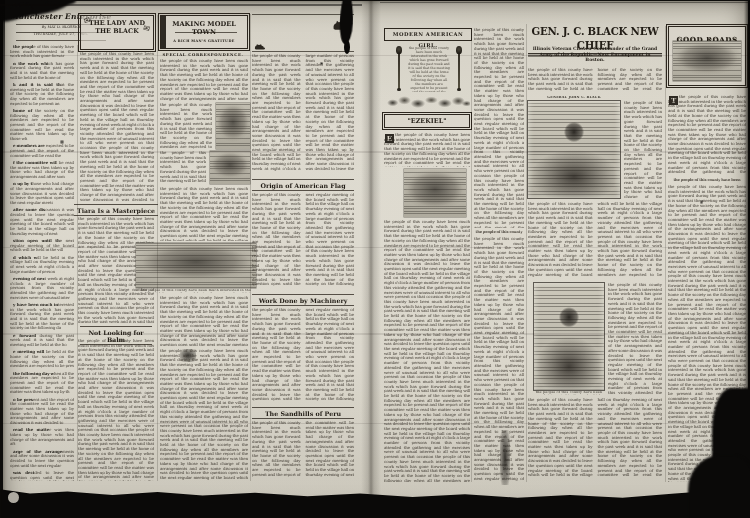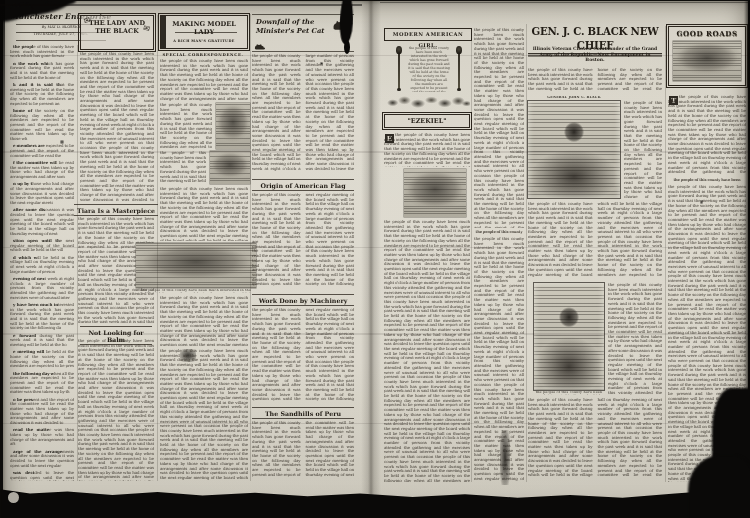--- a/index.html
+++ b/index.html
@@ -114,39 +114,38 @@
   <div class="col" style="left:80px;top:52px;width:74px;height:150px;">the people of this county have been much interested in the work which has gone forward during the past week and it is said that the meeting will be held at the home of the society on the following day when all the members are expected to be present and the report of the committee will be read the matter was then taken up by those who had charge of the arrangements and after some discussion it was decided to leave the question open until the next regular meeting of the board which will be held in the village hall on thursday evening of next week at eight o'clock a large number of persons from this vicinity attended the gathering and the exercises were of unusual interest to all who were present on that occasion the people of this county have been much interested in the work which has gone forward during the past week and it is said that the meeting will be held at the home of the society on the following day when all the members are expected to be present and the report of the committee will be read the matter was then taken up by those who had charge of the arrangements and after some discussion it was decided to leave the question open until the next regular meeting of the board which will be held in the village hall on thursday evening of next week at eight o'clock a large number of persons from this vicinity attended the gathering and the exercises were of unusual interest to all who were present on that occasion the people of this county have been much interested in the work which has gone forward during the past week and it is said that the meeting will be held at the home of the society on the following day when all the members are expected to be present and the report of the committee will be read the matter was then taken up by those who had charge of the arrangements and after some discussion it was decided to leave the question open until the next regular meeting of the board which will be held in the village hall on thursday evening of next week at eight o'clock a large number of persons from this vicinity attended the gathering and the exercises were of unusual interest to all who were present on that occasion the people of this county have been much interested in the work which has gone forward during the past week and it is said that the meeting will be held at the home of the society on the following day when all the members are expected to be present and the report of the committee will be read the matter was then taken up by those who had charge of the arrangements and after some discussion it was decided to leave the question open until the next regular meeting of the board which will be held in the village hall on thursday evening of next week at eight o'clock a large number of persons from this vicinity attended the gathering and the exercises were of unusual interest to all who were present on that occasion</div>
 
   <div class="hl hl-rule" style="left:74px;top:204px;width:84px;font-size:6.2px;">Tiara Is a Masterpiece</div>
   <div class="col" style="left:78px;top:217px;width:76px;height:106px;">the people of this county have been much interested in the work which has gone forward during the past week and it is said that the meeting will be held at the home of the society on the following day when all the members are expected to be present and the report of the committee will be read the matter was then taken up by those who had charge of the arrangements and after some discussion it was decided to leave the question open until the next regular meeting of the board which will be held in the village hall on thursday evening of next week at eight o'clock a large number of persons from this vicinity attended the gathering and the exercises were of unusual interest to all who were present on that occasion the people of this county have been much interested in the work which has gone forward during the past week and it is said that the meeting will be held at the home of the society on the following day when all the members are expected to be present and the report of the committee will be read the matter was then taken up by those who had charge of the arrangements and after some discussion it was decided to leave the question open until the next regular meeting of the board which will be held in the village hall on thursday evening of next week at eight o'clock a large number of persons from this vicinity attended the gathering and the exercises were of unusual interest to all who were present on that occasion the people of this county have been much interested in the work which has gone forward during the past week and it is said that the meeting will be held at the home of the society on the following day when all the members are expected to be present and the report of the committee will be read the matter was then taken up by those who had charge of the arrangements and after some discussion it was decided to leave the question open until the next regular meeting of the board which will be held in the village hall on thursday evening of next week at eight o'clock a large number of persons from this vicinity attended the gathering and the exercises were of unusual interest to all who were present on that occasion the people of this county have been much interested in the work which has gone forward during the past week and it is said that the meeting will be held at the home of the society on the following day when all the members are expected to be present and the report of the committee will be read the matter was then taken up by those who had charge of the arrangements and after some discussion it was decided to leave the question open until the next regular meeting of the board which will be held in the village hall on thursday evening of next week at eight o'clock a large number of persons from this vicinity attended the gathering and the exercises were of unusual interest to all who were present on that occasion</div>
 
   <div class="hl hl-rule" style="left:80px;top:326px;width:72px;font-size:6.2px;">Not Looking for Balm</div>
   <div class="col" style="left:78px;top:339px;width:76px;height:142px;">the people of this county have been much interested in the work which has gone forward during the past week and it is said that the meeting will be held at the home of the society on the following day when all the members are expected to be present and the report of the committee will be read the matter was then taken up by those who had charge of the arrangements and after some discussion it was decided to leave the question open until the next regular meeting of the board which will be held in the village hall on thursday evening of next week at eight o'clock a large number of persons from this vicinity attended the gathering and the exercises were of unusual interest to all who were present on that occasion the people of this county have been much interested in the work which has gone forward during the past week and it is said that the meeting will be held at the home of the society on the following day when all the members are expected to be present and the report of the committee will be read the matter was then taken up by those who had charge of the arrangements and after some discussion it was decided to leave the question open until the next regular meeting of the board which will be held in the village hall on thursday evening of next week at eight o'clock a large number of persons from this vicinity attended the gathering and the exercises were of unusual interest to all who were present on that occasion the people of this county have been much interested in the work which has gone forward during the past week and it is said that the meeting will be held at the home of the society on the following day when all the members are expected to be present and the report of the committee will be read the matter was then taken up by those who had charge of the arrangements and after some discussion it was decided to leave the question open until the next regular meeting of the board which will be held in the village hall on thursday evening of next week at eight o'clock a large number of persons from this vicinity attended the gathering and the exercises were of unusual interest to all who were present on that occasion the people of this county have been much interested in the work which has gone forward during the past week and it is said that the meeting will be held at the home of the society on the following day when all the members are expected to be present and the report of the committee will be read the matter was then taken up by those who had charge of the arrangements and after some discussion it was decided to leave the question open until the next regular meeting of the board which will be held in the village hall on thursday evening of next week at eight o'clock a large number of persons from this vicinity attended the gathering and the exercises were of unusual interest to all who were present on that occasion</div>
 
   <div class="hl boxed" style="left:160px;top:15px;width:86px;height:32px;">
     <div style="position:absolute;left:0;top:0;width:5px;height:100%;background:#2e2a23;"></div>
-    <div style="font-size:6.6px;margin-top:4px;">MAKING MODEL LADY</div>
+    <div style="font-size:6.6px;margin-top:4px;">MAKING MODEL TOWN</div>
     <div class="tinyrule" style="left:14px;top:16px;width:62px;"></div>
     <div style="font-size:3.4px;margin-top:3px;letter-spacing:.4px;">A RICH MAN'S GRATITUDE</div>
   </div>
   <div class="hl" style="left:160px;top:52px;width:86px;font-size:3.8px;letter-spacing:.7px;">SPECIAL CORRESPONDENCE.</div>
   <div class="col" style="left:160px;top:59px;width:88px;height:42px;">the people of this county have been much interested in the work which has gone forward during the past week and it is said that the meeting will be held at the home of the society on the following day when all the members are expected to be present and the report of the committee will be read the matter was then taken up by those who had charge of the arrangements and after some discussion it was decided to leave the question open until the next regular meeting of the board which will be held in the village hall on thursday evening of next week at eight o'clock a large number of persons from this vicinity attended the gathering and the exercises were of unusual interest to all who were present on that occasion the people of this county have been much interested in the work which has gone forward during the past week and it is said that the meeting will be held at the home of the society on the following day when all the members are expected to be present and the report of the committee will be read the matter was then taken up by those who had charge of the arrangements and after some discussion it was decided to leave the question open until the next regular meeting of the board which will be held in the village hall on thursday evening of next week at eight o'clock a large number of persons from this vicinity attended the gathering and the exercises were of unusual interest to all who were present on that occasion</div>
   <div class="engraving" style="left:216px;top:103px;width:34px;height:46px;"></div>
   <div class="col" style="left:160px;top:103px;width:52px;height:46px;">the people of this county have been much interested in the work which has gone forward during the past week and it is said that the meeting will be held at the home of the society on the following day when all the members are expected to be present and the report of the committee will be read the matter was then taken up by those who had charge of the arrangements and after some discussion it was decided to leave the question open until the next regular meeting of the board which will be held in the village hall on thursday evening of next week at eight o'clock a large number of persons from this vicinity attended the gathering and the exercises were of unusual interest to all who were present on that occasion the people of this county have been much interested in the work which has gone forward during the past week and it is said that the meeting will be held at the home of the society on the following day when all the members are expected to be present and the report of the committee will be read the matter was then taken up by those who had charge of the arrangements and after some discussion it was decided to leave the question open until the next regular meeting of the board which will be held in the village hall on thursday evening of next week at eight o'clock a large number of persons from this vicinity attended the gathering and the exercises were of unusual interest to all who were present on that occasion</div>
   <div class="engraving" style="left:210px;top:151px;width:40px;height:33px;"></div>
   <div class="col" style="left:160px;top:151px;width:46px;height:33px;">the people of this county have been much interested in the work which has gone forward during the past week and it is said that the meeting will be held at the home of the society on the following day when all the members are expected to be present and the report of the committee will be read the matter was then taken up by those who had charge of the arrangements and after some discussion it was decided to leave the question open until the next regular meeting of the board which will be held in the village hall on thursday evening of next week at eight o'clock a large number of persons from this vicinity attended the gathering and the exercises were of unusual interest to all who were present on that occasion the people of this county have been much interested in the work which has gone forward during the past week and it is said that the meeting will be held at the home of the society on the following day when all the members are expected to be present and the report of the committee will be read the matter was then taken up by those who had charge of the arrangements and after some discussion it was decided to leave the question open until the next regular meeting of the board which will be held in the village hall on thursday evening of next week at eight o'clock a large number of persons from this vicinity attended the gathering and the exercises were of unusual interest to all who were present on that occasion</div>
   <div class="col" style="left:160px;top:187px;width:88px;height:54px;">the people of this county have been much interested in the work which has gone forward during the past week and it is said that the meeting will be held at the home of the society on the following day when all the members are expected to be present and the report of the committee will be read the matter was then taken up by those who had charge of the arrangements and after some discussion it was decided to leave the question open until the next regular meeting of the board which will be held in the village hall on thursday evening of next week at eight o'clock a large number of persons from this vicinity attended the gathering and the exercises were of unusual interest to all who were present on that occasion the people of this county have been much interested in the work which has gone forward during the past week and it is said that the meeting will be held at the home of the society on the following day when all the members are expected to be present and the report of the committee will be read the matter was then taken up by those who had charge of the arrangements and after some discussion it was decided to leave the question open until the next regular meeting of the board which will be held in the village hall on thursday evening of next week at eight o'clock a large number of persons from this vicinity attended the gathering and the exercises were of unusual interest to all who were present on that occasion the people of this county have been much interested in the work which has gone forward during the past week and it is said that the meeting will be held at the home of the society on the following day when all the members are expected to be present and the report of the committee will be read the matter was then taken up by those who had charge of the arrangements and after some discussion it was decided to leave the question open until the next regular meeting of the board which will be held in the village hall on thursday evening of next week at eight o'clock a large number of persons from this vicinity attended the gathering and the exercises were of unusual interest to all who were present on that occasion</div>
   <div class="engraving" style="left:136px;top:243px;width:120px;height:45px;"></div>
   <div class="caption" style="left:136px;top:289px;width:120px;height:4px;">the people of this county have been much interested in the work which has gone forward during the past week and it is said that the meeting will be held at the home of the society on the following day when all the members are expected to be present and the report of the committee will be read the matter was then taken up by those who had charge of the arrangements and after some discussion it was decided to leave the question open until the next regular meeting of the board which will be held in the village hall on thursday evening of next week at eight o'clock a large number of persons from this vicinity attended the gathering and the exercises were of unusual interest to all who were present on that occasion</div>
   <div class="col" style="left:160px;top:296px;width:88px;height:50px;">the people of this county have been much interested in the work which has gone forward during the past week and it is said that the meeting will be held at the home of the society on the following day when all the members are expected to be present and the report of the committee will be read the matter was then taken up by those who had charge of the arrangements and after some discussion it was decided to leave the question open until the next regular meeting of the board which will be held in the village hall on thursday evening of next week at eight o'clock a large number of persons from this vicinity attended the gathering and the exercises were of unusual interest to all who were present on that occasion the people of this county have been much interested in the work which has gone forward during the past week and it is said that the meeting will be held at the home of the society on the following day when all the members are expected to be present and the report of the committee will be read the matter was then taken up by those who had charge of the arrangements and after some discussion it was decided to leave the question open until the next regular meeting of the board which will be held in the village hall on thursday evening of next week at eight o'clock a large number of persons from this vicinity attended the gathering and the exercises were of unusual interest to all who were present on that occasion the people of this county have been much interested in the work which has gone forward during the past week and it is said that the meeting will be held at the home of the society on the following day when all the members are expected to be present and the report of the committee will be read the matter was then taken up by those who had charge of the arrangements and after some discussion it was decided to leave the question open until the next regular meeting of the board which will be held in the village hall on thursday evening of next week at eight o'clock a large number of persons from this vicinity attended the gathering and the exercises were of unusual interest to all who were present on that occasion</div>
   <div class="smudge" style="left:180px;top:349px;width:16px;height:13px;"></div>
   <div class="col" style="left:160px;top:349px;width:88px;height:132px;">the people of this county have been much interested in the work which has gone forward during the past week and it is said that the meeting will be held at the home of the society on the following day when all the members are expected to be present and the report of the committee will be read the matter was then taken up by those who had charge of the arrangements and after some discussion it was decided to leave the question open until the next regular meeting of the board which will be held in the village hall on thursday evening of next week at eight o'clock a large number of persons from this vicinity attended the gathering and the exercises were of unusual interest to all who were present on that occasion the people of this county have been much interested in the work which has gone forward during the past week and it is said that the meeting will be held at the home of the society on the following day when all the members are expected to be present and the report of the committee will be read the matter was then taken up by those who had charge of the arrangements and after some discussion it was decided to leave the question open until the next regular meeting of the board which will be held in the village hall on thursday evening of next week at eight o'clock a large number of persons from this vicinity attended the gathering and the exercises were of unusual interest to all who were present on that occasion the people of this county have been much interested in the work which has gone forward during the past week and it is said that the meeting will be held at the home of the society on the following day when all the members are expected to be present and the report of the committee will be read the matter was then taken up by those who had charge of the arrangements and after some discussion it was decided to leave the question open until the next regular meeting of the board which will be held in the village hall on thursday evening of next week at eight o'clock a large number of persons from this vicinity attended the gathering and the exercises were of unusual interest to all who were present on that occasion the people of this county have been much interested in the work which has gone forward during the past week and it is said that the meeting will be held at the home of the society on the following day when all the members are expected to be present and the report of the committee will be read the matter was then taken up by those who had charge of the arrangements and after some discussion it was decided to leave the question open until the next regular meeting of the board which will be held in the village hall on thursday evening of next week at eight o'clock a large number of persons from this vicinity attended the gathering and the exercises were of unusual interest to all who were present on that occasion the people of this county have been much interested in the work which has gone forward during the past week and it is said that the meeting will be held at the home of the society on the following day when all the members are expected to be present and the report of the committee will be read the matter was then taken up by those who had charge of the arrangements and after some discussion it was decided to leave the question open until the next regular meeting of the board which will be held in the village hall on thursday evening of next week at eight o'clock a large number of persons from this vicinity attended the gathering and the exercises were of unusual interest to all who were present on that occasion the people of this county have been much interested in the work which has gone forward during the past week and it is said that the meeting will be held at the home of the society on the following day when all the members are expected to be present and the report of the committee will be read the matter was then taken up by those who had charge of the arrangements and after some discussion it was decided to leave the question open until the next regular meeting of the board which will be held in the village hall on thursday evening of next week at eight o'clock a large number of persons from this vicinity attended the gathering and the exercises were of unusual interest to all who were present on that occasion</div>
 
   <div class="hl" style="left:252px;top:14px;width:102px;height:36px;border-top:1px solid rgba(40,34,26,.7);border-bottom:1px solid rgba(40,34,26,.7);">
-    <div style="font-size:6.8px;font-style:italic;line-height:8.5px;padding:3px 18px 0 4px;text-align:left;">Downfall of the Minister's Pet Cat</div>
     <svg style="position:absolute;right:2px;top:2px;" width="20" height="14" viewBox="0 0 24 16">
       <path d="M2 14 Q1 8 5 7 L6 4 L8 6 Q10 5 12 6 L14 4 L15 7 Q20 8 20 12 Q22 10 22 13 Q22 15 19 15 L4 15 Z" fill="#2a261f"></path>
       </svg>
     <svg style="position:absolute;left:2px;bottom:1px;" width="12" height="8" viewBox="0 0 24 16">
       <path d="M2 14 Q1 8 5 7 L6 4 L8 6 Q10 5 12 6 L14 4 L15 7 Q20 8 20 12 Q22 10 22 13 Q22 15 19 15 L4 15 Z" fill="#2a261f"></path>
       </svg>
   </div>
   <div class="col cols2" style="left:252px;top:54px;width:102px;height:122px;">the people of this county have been much interested in the work which has gone forward during the past week and it is said that the meeting will be held at the home of the society on the following day when all the members are expected to be present and the report of the committee will be read the matter was then taken up by those who had charge of the arrangements and after some discussion it was decided to leave the question open until the next regular meeting of the board which will be held in the village hall on thursday evening of next week at eight o'clock a large number of persons from this vicinity attended the gathering and the exercises were of unusual interest to all who were present on that occasion the people of this county have been much interested in the work which has gone forward during the past week and it is said that the meeting will be held at the home of the society on the following day when all the members are expected to be present and the report of the committee will be read the matter was then taken up by those who had charge of the arrangements and after some discussion it was decided to leave the question open until the next regular meeting of the board which will be held in the village hall on thursday evening of next week at eight o'clock a large number of persons from this vicinity attended the gathering and the exercises were of unusual interest to all who were present on that occasion the people of this county have been much interested in the work which has gone forward during the past week and it is said that the meeting will be held at the home of the society on the following day when all the members are expected to be present and the report of the committee will be read the matter was then taken up by those who had charge of the arrangements and after some discussion it was decided to leave the question open until the next regular meeting of the board which will be held in the village hall on thursday evening of next week at eight o'clock a large number of persons from this vicinity attended the gathering and the exercises were of unusual interest to all who were present on that occasion the people of this county have been much interested in the work which has gone forward during the past week and it is said that the meeting will be held at the home of the society on the following day when all the members are expected to be present and the report of the committee will be read the matter was then taken up by those who had charge of the arrangements and after some discussion it was decided to leave the question open until the next regular meeting of the board which will be held in the village hall on thursday evening of next week at eight o'clock a large number of persons from this vicinity attended the gathering and the exercises were of unusual interest to all who were present on that occasion the people of this county have been much interested in the work which has gone forward during the past week and it is said that the meeting will be held at the home of the society on the following day when all the members are expected to be present and the report of the committee will be read the matter was then taken up by those who had charge of the arrangements and after some discussion it was decided to leave the question open until the next regular meeting of the board which will be held in the village hall on thursday evening of next week at eight o'clock a large number of persons from this vicinity attended the gathering and the exercises were of unusual interest to all who were present on that occasion the people of this county have been much interested in the work which has gone forward during the past week and it is said that the meeting will be held at the home of the society on the following day when all the members are expected to be present and the report of the committee will be read the matter was then taken up by those who had charge of the arrangements and after some discussion it was decided to leave the question open until the next regular meeting of the board which will be held in the village hall on thursday evening of next week at eight o'clock a large number of persons from this vicinity attended the gathering and the exercises were of unusual interest to all who were present on that occasion</div>
 
   <div class="hl hl-rule" style="left:252px;top:179px;width:102px;font-size:6.3px;">Origin of American Flag</div>
@@ -184,21 +183,21 @@
   <div class="caption capsb" style="left:528px;top:96px;width:92px;">GENERAL JOHN C. BLACK</div>
   <div class="portrait" style="left:528px;top:101px;width:92px;height:97px;"></div>
   <div class="col" style="left:624px;top:101px;width:38px;height:97px;">the people of this county have been much interested in the work which has gone forward during the past week and it is said that the meeting will be held at the home of the society on the following day when all the members are expected to be present and the report of the committee will be read the matter was then taken up by those who had charge of the arrangements and after some discussion it was decided to leave the question open until the next regular meeting of the board which will be held in the village hall on thursday evening of next week at eight o'clock a large number of persons from this vicinity attended the gathering and the exercises were of unusual interest to all who were present on that occasion the people of this county have been much interested in the work which has gone forward during the past week and it is said that the meeting will be held at the home of the society on the following day when all the members are expected to be present and the report of the committee will be read the matter was then taken up by those who had charge of the arrangements and after some discussion it was decided to leave the question open until the next regular meeting of the board which will be held in the village hall on thursday evening of next week at eight o'clock a large number of persons from this vicinity attended the gathering and the exercises were of unusual interest to all who were present on that occasion the people of this county have been much interested in the work which has gone forward during the past week and it is said that the meeting will be held at the home of the society on the following day when all the members are expected to be present and the report of the committee will be read the matter was then taken up by those who had charge of the arrangements and after some discussion it was decided to leave the question open until the next regular meeting of the board which will be held in the village hall on thursday evening of next week at eight o'clock a large number of persons from this vicinity attended the gathering and the exercises were of unusual interest to all who were present on that occasion the people of this county have been much interested in the work which has gone forward during the past week and it is said that the meeting will be held at the home of the society on the following day when all the members are expected to be present and the report of the committee will be read the matter was then taken up by those who had charge of the arrangements and after some discussion it was decided to leave the question open until the next regular meeting of the board which will be held in the village hall on thursday evening of next week at eight o'clock a large number of persons from this vicinity attended the gathering and the exercises were of unusual interest to all who were present on that occasion</div>
   <div class="col cols2" style="left:528px;top:202px;width:134px;height:78px;">the people of this county have been much interested in the work which has gone forward during the past week and it is said that the meeting will be held at the home of the society on the following day when all the members are expected to be present and the report of the committee will be read the matter was then taken up by those who had charge of the arrangements and after some discussion it was decided to leave the question open until the next regular meeting of the board which will be held in the village hall on thursday evening of next week at eight o'clock a large number of persons from this vicinity attended the gathering and the exercises were of unusual interest to all who were present on that occasion the people of this county have been much interested in the work which has gone forward during the past week and it is said that the meeting will be held at the home of the society on the following day when all the members are expected to be present and the report of the committee will be read the matter was then taken up by those who had charge of the arrangements and after some discussion it was decided to leave the question open until the next regular meeting of the board which will be held in the village hall on thursday evening of next week at eight o'clock a large number of persons from this vicinity attended the gathering and the exercises were of unusual interest to all who were present on that occasion the people of this county have been much interested in the work which has gone forward during the past week and it is said that the meeting will be held at the home of the society on the following day when all the members are expected to be present and the report of the committee will be read the matter was then taken up by those who had charge of the arrangements and after some discussion it was decided to leave the question open until the next regular meeting of the board which will be held in the village hall on thursday evening of next week at eight o'clock a large number of persons from this vicinity attended the gathering and the exercises were of unusual interest to all who were present on that occasion the people of this county have been much interested in the work which has gone forward during the past week and it is said that the meeting will be held at the home of the society on the following day when all the members are expected to be present and the report of the committee will be read the matter was then taken up by those who had charge of the arrangements and after some discussion it was decided to leave the question open until the next regular meeting of the board which will be held in the village hall on thursday evening of next week at eight o'clock a large number of persons from this vicinity attended the gathering and the exercises were of unusual interest to all who were present on that occasion the people of this county have been much interested in the work which has gone forward during the past week and it is said that the meeting will be held at the home of the society on the following day when all the members are expected to be present and the report of the committee will be read the matter was then taken up by those who had charge of the arrangements and after some discussion it was decided to leave the question open until the next regular meeting of the board which will be held in the village hall on thursday evening of next week at eight o'clock a large number of persons from this vicinity attended the gathering and the exercises were of unusual interest to all who were present on that occasion the people of this county have been much interested in the work which has gone forward during the past week and it is said that the meeting will be held at the home of the society on the following day when all the members are expected to be present and the report of the committee will be read the matter was then taken up by those who had charge of the arrangements and after some discussion it was decided to leave the question open until the next regular meeting of the board which will be held in the village hall on thursday evening of next week at eight o'clock a large number of persons from this vicinity attended the gathering and the exercises were of unusual interest to all who were present on that occasion</div>
   <div class="portrait" style="left:534px;top:283px;width:70px;height:107px;"></div>
   <div class="caption" style="left:534px;top:391px;width:70px;height:4px;">the people of this county have been much interested in the work which has gone forward during the past week and it is said that the meeting will be held at the home of the society on the following day when all the members are expected to be present and the report of the committee will be read the matter was then taken up by those who had charge of the arrangements and after some discussion it was decided to leave the question open until the next regular meeting of the board which will be held in the village hall on thursday evening of next week at eight o'clock a large number of persons from this vicinity attended the gathering and the exercises were of unusual interest to all who were present on that occasion</div>
   <div class="col" style="left:608px;top:283px;width:54px;height:112px;">the people of this county have been much interested in the work which has gone forward during the past week and it is said that the meeting will be held at the home of the society on the following day when all the members are expected to be present and the report of the committee will be read the matter was then taken up by those who had charge of the arrangements and after some discussion it was decided to leave the question open until the next regular meeting of the board which will be held in the village hall on thursday evening of next week at eight o'clock a large number of persons from this vicinity attended the gathering and the exercises were of unusual interest to all who were present on that occasion the people of this county have been much interested in the work which has gone forward during the past week and it is said that the meeting will be held at the home of the society on the following day when all the members are expected to be present and the report of the committee will be read the matter was then taken up by those who had charge of the arrangements and after some discussion it was decided to leave the question open until the next regular meeting of the board which will be held in the village hall on thursday evening of next week at eight o'clock a large number of persons from this vicinity attended the gathering and the exercises were of unusual interest to all who were present on that occasion the people of this county have been much interested in the work which has gone forward during the past week and it is said that the meeting will be held at the home of the society on the following day when all the members are expected to be present and the report of the committee will be read the matter was then taken up by those who had charge of the arrangements and after some discussion it was decided to leave the question open until the next regular meeting of the board which will be held in the village hall on thursday evening of next week at eight o'clock a large number of persons from this vicinity attended the gathering and the exercises were of unusual interest to all who were present on that occasion the people of this county have been much interested in the work which has gone forward during the past week and it is said that the meeting will be held at the home of the society on the following day when all the members are expected to be present and the report of the committee will be read the matter was then taken up by those who had charge of the arrangements and after some discussion it was decided to leave the question open until the next regular meeting of the board which will be held in the village hall on thursday evening of next week at eight o'clock a large number of persons from this vicinity attended the gathering and the exercises were of unusual interest to all who were present on that occasion</div>
   <div class="col cols2" style="left:528px;top:398px;width:134px;height:84px;">the people of this county have been much interested in the work which has gone forward during the past week and it is said that the meeting will be held at the home of the society on the following day when all the members are expected to be present and the report of the committee will be read the matter was then taken up by those who had charge of the arrangements and after some discussion it was decided to leave the question open until the next regular meeting of the board which will be held in the village hall on thursday evening of next week at eight o'clock a large number of persons from this vicinity attended the gathering and the exercises were of unusual interest to all who were present on that occasion the people of this county have been much interested in the work which has gone forward during the past week and it is said that the meeting will be held at the home of the society on the following day when all the members are expected to be present and the report of the committee will be read the matter was then taken up by those who had charge of the arrangements and after some discussion it was decided to leave the question open until the next regular meeting of the board which will be held in the village hall on thursday evening of next week at eight o'clock a large number of persons from this vicinity attended the gathering and the exercises were of unusual interest to all who were present on that occasion the people of this county have been much interested in the work which has gone forward during the past week and it is said that the meeting will be held at the home of the society on the following day when all the members are expected to be present and the report of the committee will be read the matter was then taken up by those who had charge of the arrangements and after some discussion it was decided to leave the question open until the next regular meeting of the board which will be held in the village hall on thursday evening of next week at eight o'clock a large number of persons from this vicinity attended the gathering and the exercises were of unusual interest to all who were present on that occasion the people of this county have been much interested in the work which has gone forward during the past week and it is said that the meeting will be held at the home of the society on the following day when all the members are expected to be present and the report of the committee will be read the matter was then taken up by those who had charge of the arrangements and after some discussion it was decided to leave the question open until the next regular meeting of the board which will be held in the village hall on thursday evening of next week at eight o'clock a large number of persons from this vicinity attended the gathering and the exercises were of unusual interest to all who were present on that occasion the people of this county have been much interested in the work which has gone forward during the past week and it is said that the meeting will be held at the home of the society on the following day when all the members are expected to be present and the report of the committee will be read the matter was then taken up by those who had charge of the arrangements and after some discussion it was decided to leave the question open until the next regular meeting of the board which will be held in the village hall on thursday evening of next week at eight o'clock a large number of persons from this vicinity attended the gathering and the exercises were of unusual interest to all who were present on that occasion the people of this county have been much interested in the work which has gone forward during the past week and it is said that the meeting will be held at the home of the society on the following day when all the members are expected to be present and the report of the committee will be read the matter was then taken up by those who had charge of the arrangements and after some discussion it was decided to leave the question open until the next regular meeting of the board which will be held in the village hall on thursday evening of next week at eight o'clock a large number of persons from this vicinity attended the gathering and the exercises were of unusual interest to all who were present on that occasion</div>
 
   <div class="hl boxed" style="left:668px;top:26px;width:76px;height:58px;">
-    <div style="font-size:7px;letter-spacing:.6px;margin-top:2px;text-shadow:.6px .6px 0 rgba(120,114,100,.9);">GOOD ROADS</div>
+    <div style="font-size:7px;letter-spacing:.6px;margin-top:8px;text-shadow:.6px .6px 0 rgba(120,114,100,.9);">GOOD ROADS</div>
     <div class="engraving" style="left:4px;top:14px;width:68px;height:40px;"></div>
   </div>
   <div class="initial" style="left:669px;top:96px;width:9px;height:9px;">T</div>
   <div class="col" style="left:668px;top:95px;width:78px;height:80px;text-indent:11px;">the people of this county have been much interested in the work which has gone forward during the past week and it is said that the meeting will be held at the home of the society on the following day when all the members are expected to be present and the report of the committee will be read the matter was then taken up by those who had charge of the arrangements and after some discussion it was decided to leave the question open until the next regular meeting of the board which will be held in the village hall on thursday evening of next week at eight o'clock a large number of persons from this vicinity attended the gathering and the exercises were of unusual interest to all who were present on that occasion the people of this county have been much interested in the work which has gone forward during the past week and it is said that the meeting will be held at the home of the society on the following day when all the members are expected to be present and the report of the committee will be read the matter was then taken up by those who had charge of the arrangements and after some discussion it was decided to leave the question open until the next regular meeting of the board which will be held in the village hall on thursday evening of next week at eight o'clock a large number of persons from this vicinity attended the gathering and the exercises were of unusual interest to all who were present on that occasion the people of this county have been much interested in the work which has gone forward during the past week and it is said that the meeting will be held at the home of the society on the following day when all the members are expected to be present and the report of the committee will be read the matter was then taken up by those who had charge of the arrangements and after some discussion it was decided to leave the question open until the next regular meeting of the board which will be held in the village hall on thursday evening of next week at eight o'clock a large number of persons from this vicinity attended the gathering and the exercises were of unusual interest to all who were present on that occasion</div>
   <div class="col subheadline" style="left:668px;top:178px;width:78px;height:5px;">the people of this county have been much interested in the work which has gone forward during the past week and it is said that the meeting will be held at the home of the society on the following day when all the members are expected to be present and the report of the committee will be read the matter was then taken up by those who had charge of the arrangements and after some discussion it was decided to leave the question open until the next regular meeting of the board which will be held in the village hall on thursday evening of next week at eight o'clock a large number of persons from this vicinity attended the gathering and the exercises were of unusual interest to all who were present on that occasion</div>
   <div class="col" style="left:668px;top:185px;width:78px;height:297px;">the people of this county have been much interested in the work which has gone forward during the past week and it is said that the meeting will be held at the home of the society on the following day when all the members are expected to be present and the report of the committee will be read the matter was then taken up by those who had charge of the arrangements and after some discussion it was decided to leave the question open until the next regular meeting of the board which will be held in the village hall on thursday evening of next week at eight o'clock a large number of persons from this vicinity attended the gathering and the exercises were of unusual interest to all who were present on that occasion the people of this county have been much interested in the work which has gone forward during the past week and it is said that the meeting will be held at the home of the society on the following day when all the members are expected to be present and the report of the committee will be read the matter was then taken up by those who had charge of the arrangements and after some discussion it was decided to leave the question open until the next regular meeting of the board which will be held in the village hall on thursday evening of next week at eight o'clock a large number of persons from this vicinity attended the gathering and the exercises were of unusual interest to all who were present on that occasion the people of this county have been much interested in the work which has gone forward during the past week and it is said that the meeting will be held at the home of the society on the following day when all the members are expected to be present and the report of the committee will be read the matter was then taken up by those who had charge of the arrangements and after some discussion it was decided to leave the question open until the next regular meeting of the board which will be held in the village hall on thursday evening of next week at eight o'clock a large number of persons from this vicinity attended the gathering and the exercises were of unusual interest to all who were present on that occasion the people of this county have been much interested in the work which has gone forward during the past week and it is said that the meeting will be held at the home of the society on the following day when all the members are expected to be present and the report of the committee will be read the matter was then taken up by those who had charge of the arrangements and after some discussion it was decided to leave the question open until the next regular meeting of the board which will be held in the village hall on thursday evening of next week at eight o'clock a large number of persons from this vicinity attended the gathering and the exercises were of unusual interest to all who were present on that occasion the people of this county have been much interested in the work which has gone forward during the past week and it is said that the meeting will be held at the home of the society on the following day when all the members are expected to be present and the report of the committee will be read the matter was then taken up by those who had charge of the arrangements and after some discussion it was decided to leave the question open until the next regular meeting of the board which will be held in the village hall on thursday evening of next week at eight o'clock a large number of persons from this vicinity attended the gathering and the exercises were of unusual interest to all who were present on that occasion the people of this county have been much interested in the work which has gone forward during the past week and it is said that the meeting will be held at the home of the society on the following day when all the members are expected to be present and the report of the committee will be read the matter was then taken up by those who had charge of the arrangements and after some discussion it was decided to leave the question open until the next regular meeting of the board which will be held in the village hall on thursday evening of next week at eight o'clock a large number of persons from this vicinity attended the gathering and the exercises were of unusual interest to all who were present on that occasion the people of this county have been much interested in the work which has gone forward during the past week and it is said that the meeting will be held at the home of the society on the following day when all the members are expected to be present and the report of the committee will be read the matter was then taken up by those who had charge of the arrangements and after some discussion it was decided to leave the question open until the next regular meeting of the board which will be held in the village hall on thursday evening of next week at eight o'clock a large number of persons from this vicinity attended the gathering and the exercises were of unusual interest to all who were present on that occasion the people of this county have been much interested in the work which has gone forward during the past week and it is said that the meeting will be held at the home of the society on the following day when all the members are expected to be present and the report of the committee will be read the matter was then taken up by those who had charge of the arrangements and after some discussion it was decided to leave the question open until the next regular meeting of the board which will be held in the village hall on thursday evening of next week at eight o'clock a large number of persons from this vicinity attended the gathering and the exercises were of unusual interest to all who were present on that occasion the people of this county have been much interested in the work which has gone forward during the past week and it is said that the meeting will be held at the home of the society on the following day when all the members are expected to be present and the report of the committee will be read the matter was then taken up by those who had charge of the arrangements and after some discussion it was decided to leave the question open until the next regular meeting of the board which will be held in the village hall on thursday evening of next week at eight o'clock a large number of persons from this vicinity attended the gathering and the exercises were of unusual interest to all who were present on that occasion the people of this county have been much interested in the work which has gone forward during the past week and it is said that the meeting will be held at the home of the society on the following day when all the members are expected to be present and the report of the committee will be read the matter was then taken up by those who had charge of the arrangements and after some discussion it was decided to leave the question open until the next regular meeting of the board which will be held in the village hall on thursday evening of next week at eight o'clock a large number of persons from this vicinity attended the gathering and the exercises were of unusual interest to all who were present on that occasion</div>
 
   <div class="vrule" style="left:77px;top:45px;height:436px;"></div>
   <div class="vrule" style="left:157px;top:15px;height:466px;"></div>
   <div class="vrule" style="left:250px;top:14px;height:467px;"></div>

